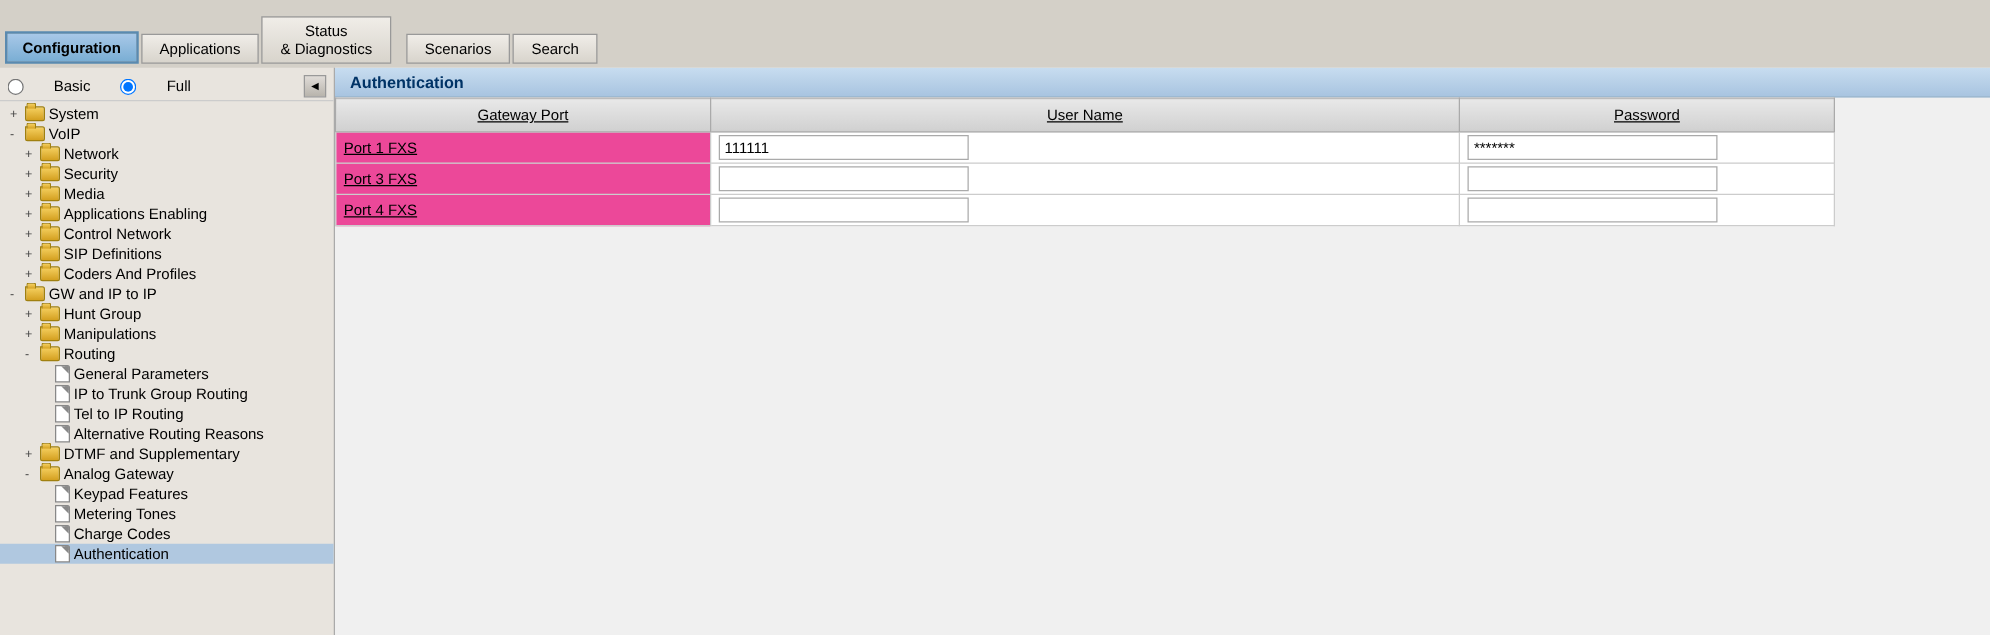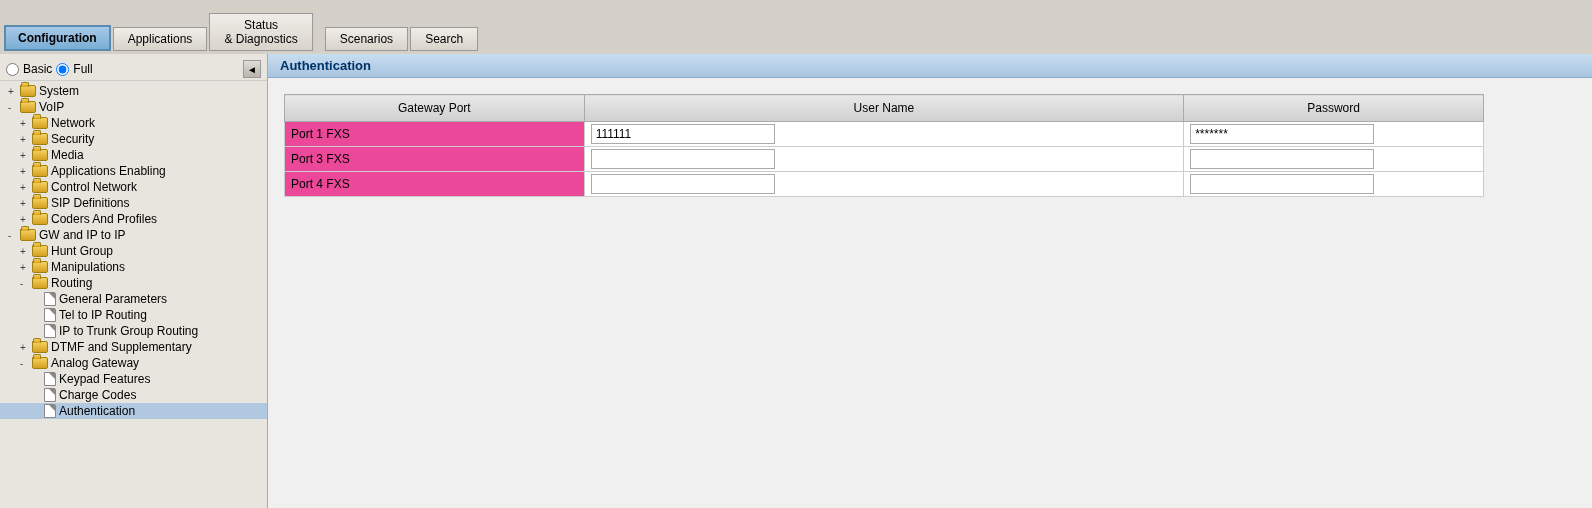--- a/index.html
+++ b/index.html
@@ -61,21 +61,21 @@
       border-right: 1px solid #aaa;
       overflow-y: auto;
       flex-shrink: 0;
       padding: 4px 0;
     }
 
     .sidebar-radio-row {
       display: flex;
       align-items: center;
       padding: 2px 6px;
-      gap: 4px;
+      gap: 24px;
       border-bottom: 1px solid #ccc;
       margin-bottom: 2px;
     }
     .sidebar-radio-row label {
       font-size: 12px;
     }
     .sidebar-collapse-btn {
       margin-left: auto;
       width: 18px;
       height: 18px;
@@ -162,21 +162,21 @@
     .content-header {
       background: linear-gradient(to bottom, #c8ddf0, #a8c4e0);
       border-bottom: 1px solid #88aac8;
       padding: 4px 12px;
       font-size: 13px;
       font-weight: bold;
       color: #003366;
     }
 
     .content-body {
-      padding: 16px;
+      text-decoration: underline;
     }
 
     
     .auth-table {
       border-collapse: collapse;
       background: #fff;
       border: 1px solid #aaa;
       width: 1200px;
     }
     .auth-table th {
@@ -188,21 +188,21 @@
       text-align: center;
       color: #000;
     }
     .auth-table td {
       border: 1px solid #ccc;
       padding: 2px 6px;
       font-size: 12px;
     }
     .auth-table td input {
       border: 1px solid #aaa;
-      width: 184px;
+      width: 200px;
       padding: 2px 4px;
       font-size: 12px;
       background: #fff;
     }
     .port-label-cell {
       width: 160px;
       background: #ec4899;
       padding: 4px 12px;
     }
     .input-cell {
@@ -314,48 +314,58 @@
 
     <div class="tree-item indent3">
       <span class="expand-icon">&nbsp;</span>
       <span class="file-icon"></span>
       <span>General Parameters</span>
     </div>
 
     <div class="tree-item indent3">
       <span class="expand-icon">&nbsp;</span>
       <span class="file-icon"></span>
+      <span>IP to Trunk Group Routing</span>
+    </div>
+
+    <div class="tree-item indent3">
+      <span class="expand-icon">&nbsp;</span>
+      <span class="file-icon"></span>
       <span>Tel to IP Routing</span>
     </div>
 
     <div class="tree-item indent3">
       <span class="expand-icon">&nbsp;</span>
       <span class="file-icon"></span>
-      <span>IP to Trunk Group Routing</span>
-    </div>
-
+      <span>Alternative Routing Reasons</span>
+    </div>
 
     <div class="tree-item indent2">
       <span class="expand-icon">+</span>
       <span class="folder-icon"></span>
       <span>DTMF and Supplementary</span>
     </div>
 
     <div class="tree-item indent2">
       <span class="expand-icon">-</span>
       <span class="folder-icon"></span>
       <span>Analog Gateway</span>
     </div>
 
     <div class="tree-item indent3">
       <span class="expand-icon">&nbsp;</span>
       <span class="file-icon"></span>
       <span>Keypad Features</span>
     </div>
 
+    <div class="tree-item indent3">
+      <span class="expand-icon">&nbsp;</span>
+      <span class="file-icon"></span>
+      <span>Metering Tones</span>
+    </div>
 
     <div class="tree-item indent3">
       <span class="expand-icon">&nbsp;</span>
       <span class="file-icon"></span>
       <span>Charge Codes</span>
     </div>
 
     <div class="tree-item indent3 selected">
       <span class="expand-icon">&nbsp;</span>
       <span class="file-icon"></span>

